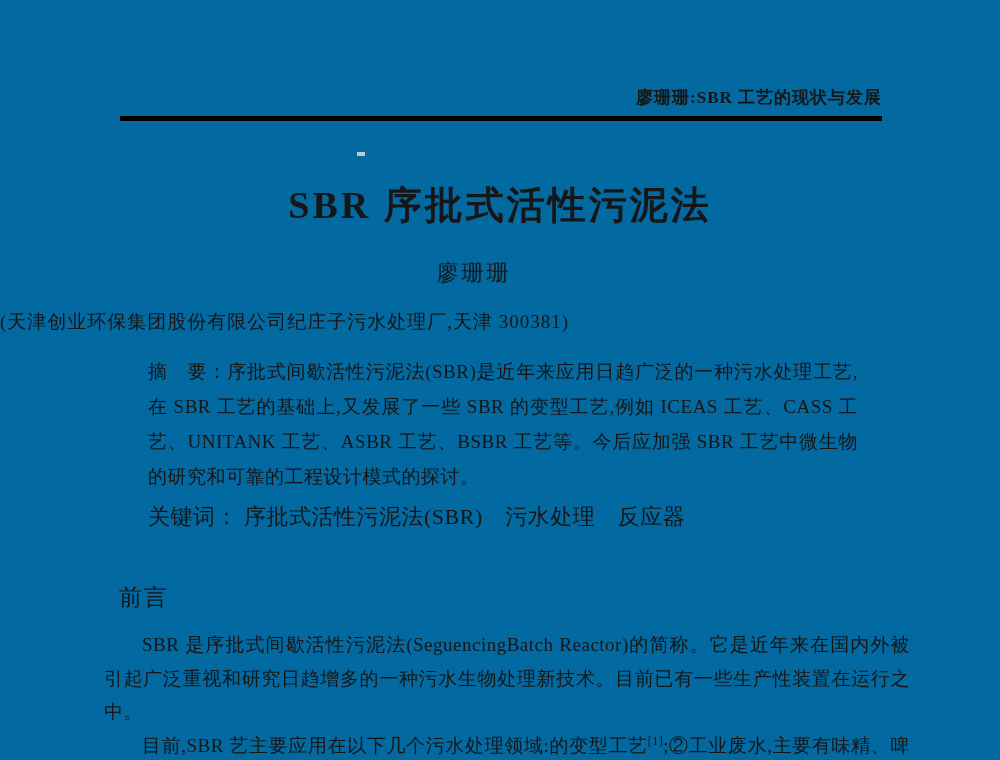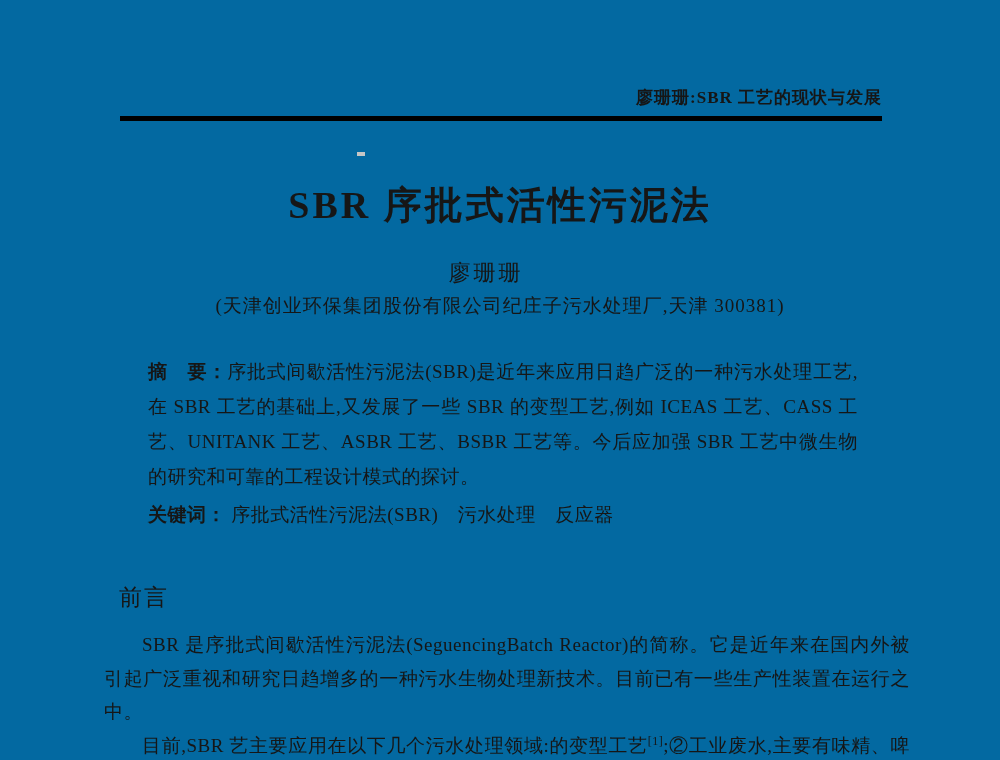--- a/index.html
+++ b/index.html
@@ -49,56 +49,56 @@
     left: 0;
     width: 1000px;
     text-align: center;
     font-size: 38px;
     font-weight: bold;
     letter-spacing: 3px;
   }
   .author {
     position: absolute;
     top: 258px;
-    left: 12px;
+    left: 0;
     width: 948px;
     text-align: center;
     font-size: 22px;
     letter-spacing: 3px;
   }
   .affiliation {
     position: absolute;
-    top: 293px;
+    top: 309px;
     left: 0;
     width: 1000px;
-    text-align: center;
+    text-align: left;
     font-size: 19px;
     letter-spacing: 1px;
   }
   .abstract {
     position: absolute;
     top: 354px;
     left: 148px;
     width: 710px;
     font-size: 19px;
     line-height: 35px;
     text-align: justify;
     letter-spacing: 0.5px;
   }
   .abstract .label,
   .keywords .label {
-    font-weight: bold;
+    font-weight: normal;
     font-family: "Liberation Sans", "DejaVu Sans", sans-serif;
   }
   .keywords {
     position: absolute;
     top: 502px;
     left: 148px;
     width: 760px;
-    font-size: 19px;
+    font-size: 22px;
     letter-spacing: 0.5px;
   }
   .section-heading {
     position: absolute;
     top: 582px;
     left: 119px;
     font-size: 23px;
     font-weight: normal;
     letter-spacing: 2px;
     font-family: "Liberation Sans", "DejaVu Sans", sans-serif;

